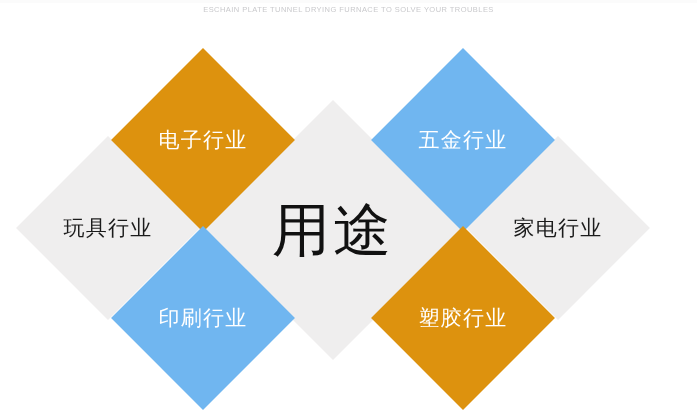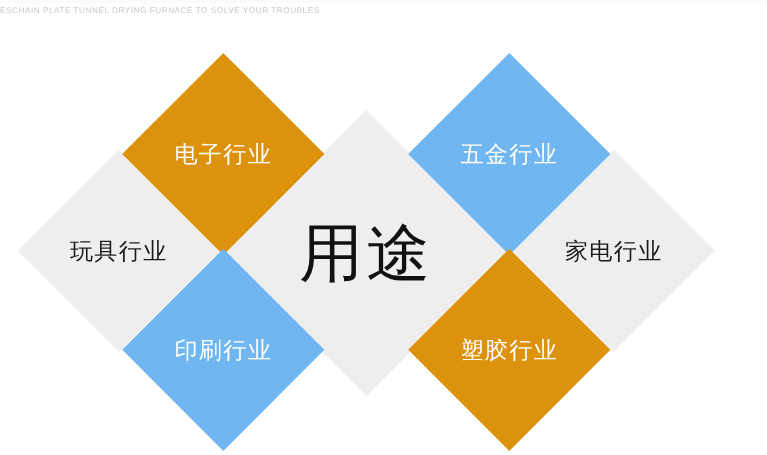--- a/index.html
+++ b/index.html
@@ -31,20 +31,21 @@
     width: 697px;
     height: 3px;
     background: #fbfbfb;
   }
 
   .header-tagline {
     position: absolute;
     left: 0;
     top: 5px;
     width: 697px;
+    text-align: center;
     font-size: 7.5px;
     letter-spacing: 0.45px;
     color: #c9c9cc;
     font-family: "Liberation Sans", sans-serif;
     white-space: nowrap;
     user-select: none;
   }
 
   
   .diamond {

